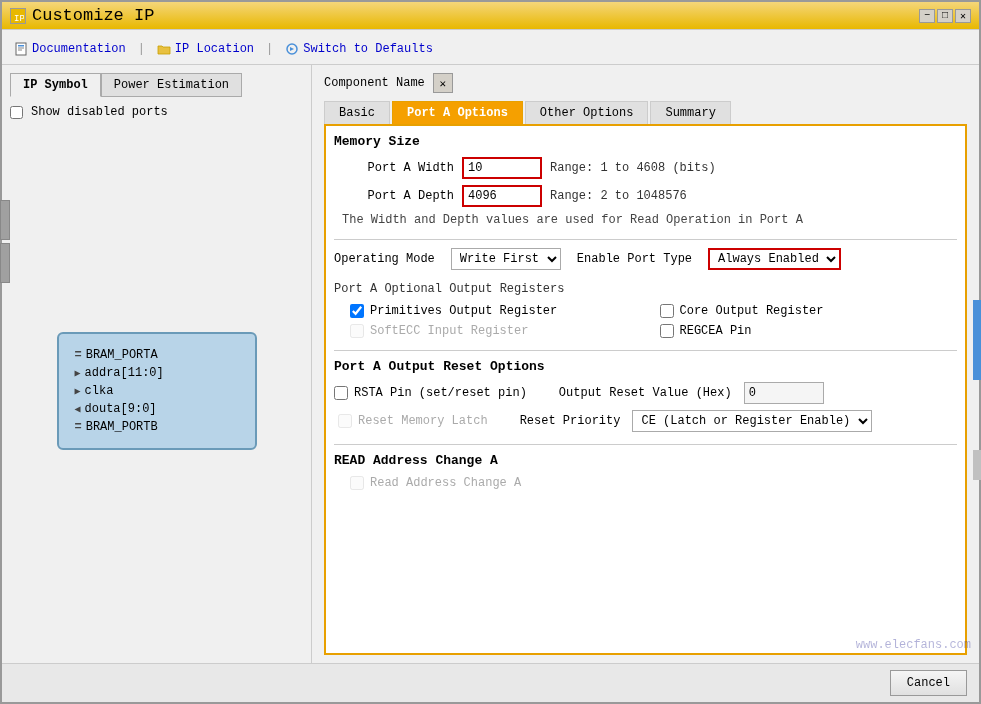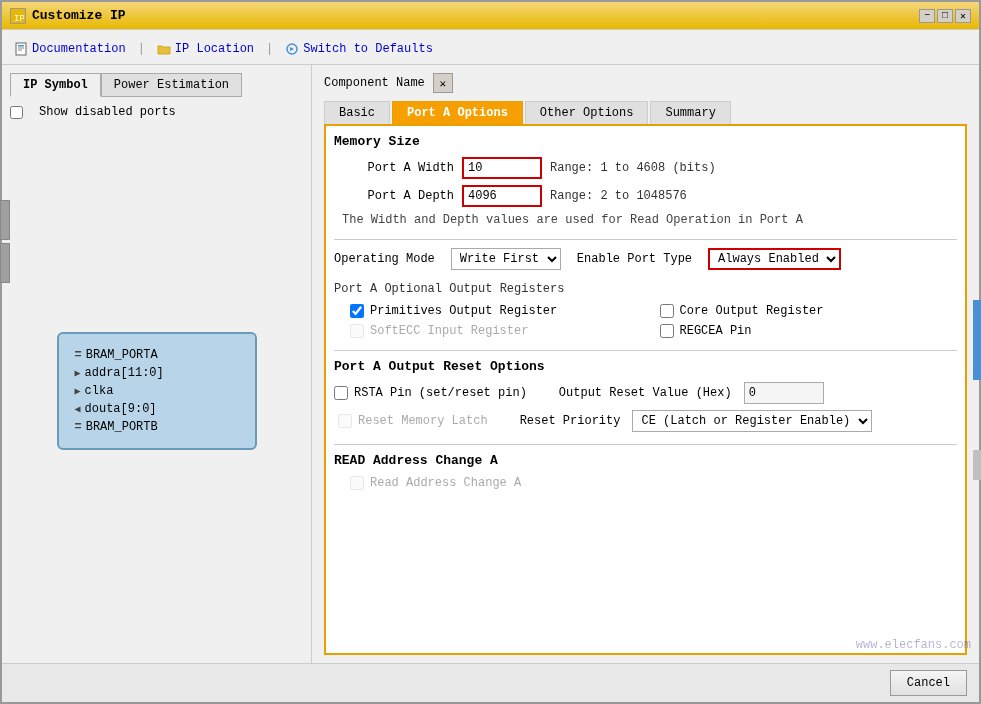--- a/index.html
+++ b/index.html
@@ -35,22 +35,22 @@
       gap: 6px;
     }
     .title-icon {
       width: 16px;
       height: 16px;
       background: #e8b800;
       border: 1px solid #999;
       display: flex; align-items:flex-end; justify-content:center;
     }
     .title-text {
-      font-weight: bold;
-      font-size: 13px;
+      font-weight: normal;
+      font-size: 17px;
       color: #000;
     }
     .title-controls {
       display: flex;
       gap: 2px;
     }
     .title-btn {
       width: 16px; height: 14px;
       background: #d4d0c8;
       border: 1px solid #999;
@@ -117,21 +117,21 @@
       font-family: 'Courier New', monospace;
     }
     .tab.active {
       background: #f0f0f0;
       border-bottom: 1px solid #f0f0f0;
       font-weight: bold;
     }
     .checkbox-row {
       display: flex;
       align-items: center;
-      gap: 16px;
+      gap: 8px;
       margin-bottom: 8px;
       font-size: 12px;
     }
     .symbol-area {
       flex: 1;
       display: flex;
       align-items: center;
       justify-content: center;
     }
     .bram-symbol {

